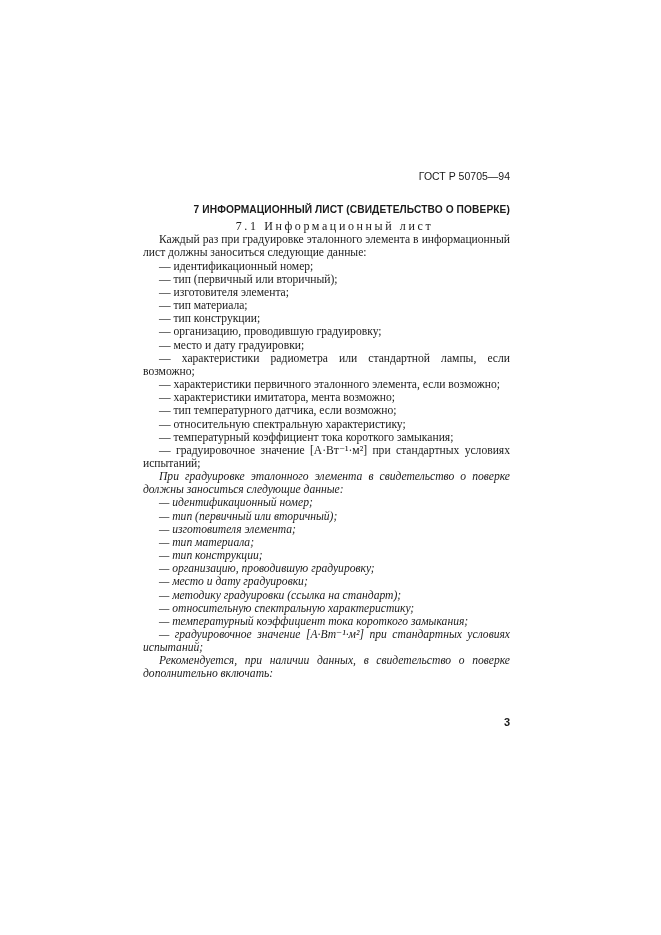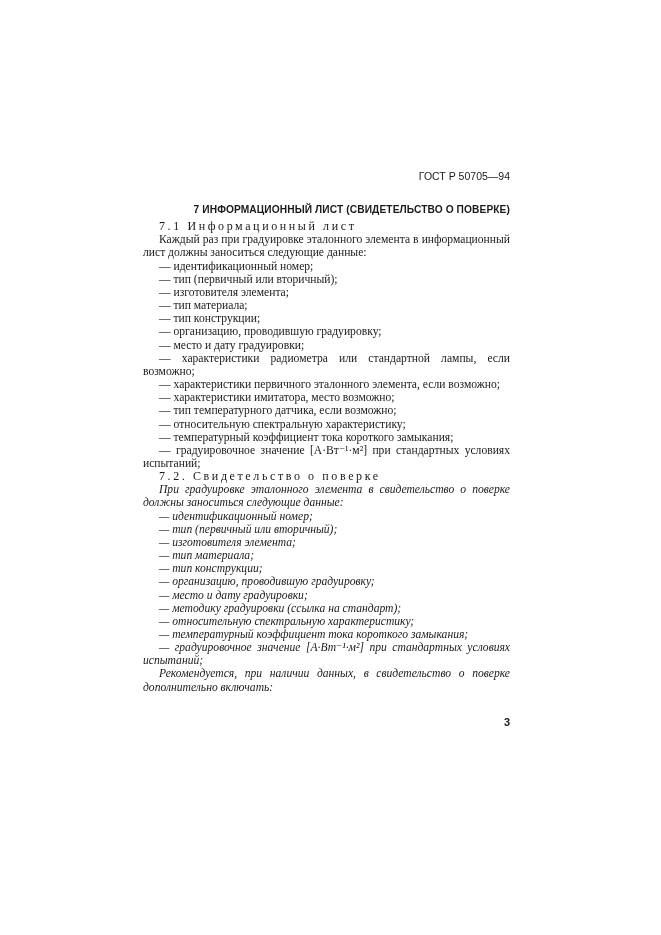--- a/index.html
+++ b/index.html
@@ -6,21 +6,21 @@
   body { width:661px; height:935px; position:relative; overflow:hidden; color:#1a1a1a;
          font-family:"Liberation Serif","DejaVu Serif",serif; }
   .header { position:absolute; left:400px; top:170px; width:110px; text-align:right;
             font-family:"Liberation Sans","DejaVu Sans",sans-serif; font-weight:normal; font-size:10.5px; }
   .body { position:absolute; left:143px; top:194px; width:367px; font-size:11.6px; line-height:13.15px; }
   .body p { margin:0; }
   .just { text-align:justify; text-align-last:left; }
   .ind { text-indent:16px; }
   .h1 { font-family:"Liberation Sans","DejaVu Sans",sans-serif; font-weight:bold; font-size:10.2px;
         text-align:right; margin:9px 0 4px 0 !important; letter-spacing:0.1px; }
-  .sec { text-indent:16px; letter-spacing:2.6px; font-size:12px; }
+  .sec { text-indent:16px; letter-spacing:2.6px; font-size:12px;text-align:center; }
   .it { font-style:italic; }
   .pagenum { position:absolute; left:495px; top:716px; width:15px; text-align:right;
              font-family:"Liberation Sans","DejaVu Sans",sans-serif; font-weight:bold; font-size:11px; }
 </style>
 </head>
 <body>
 
 <div class="header">ГОСТ Р 50705—94</div>
 
 <div class="body">
@@ -31,28 +31,27 @@
   <div>
     <p class="just ind">— идентификационный номер;</p>
     <p class="just ind">— тип (первичный или вторичный);</p>
     <p class="just ind">— изготовителя элемента;</p>
     <p class="just ind">— тип материала;</p>
     <p class="just ind">— тип конструкции;</p>
     <p class="just ind">— организацию, проводившую градуировку;</p>
     <p class="just ind">— место и дату градуировки;</p>
     <p class="just ind">— характеристики радиометра или стандартной лампы, если возможно;</p>
     <p class="just ind">— характеристики первичного эталонного элемента, если возможно;</p>
-    <p class="just ind">— характеристики имитатора, место возможно;</p>
+    <p class="just ind">— характеристики имитатора, мента возможно;</p>
     <p class="just ind">— тип температурного датчика, если возможно;</p>
     <p class="just ind">— относительную спектральную характеристику;</p>
     <p class="just ind">— температурный коэффициент тока короткого замыкания;</p>
     <p class="just ind">— градуировочное значение [А·Вт⁻¹·м²] при стандартных условиях испытаний;</p>
   </div>
 
-  <p class="sec">7.2. Свидетельство о поверке</p>
   <p class="just ind it">При градуировке эталонного элемента в свидетельство о поверке должны заноситься следующие данные:</p>
   <div class="it">
     <p class="just ind">— идентификационный номер;</p>
     <p class="just ind">— тип (первичный или вторичный);</p>
     <p class="just ind">— изготовителя элемента;</p>
     <p class="just ind">— тип материала;</p>
     <p class="just ind">— тип конструкции;</p>
     <p class="just ind">— организацию, проводившую градуировку;</p>
     <p class="just ind">— место и дату градуировки;</p>
     <p class="just ind">— методику градуировки (ссылка на стандарт);</p>

